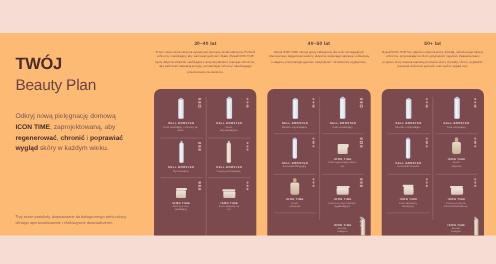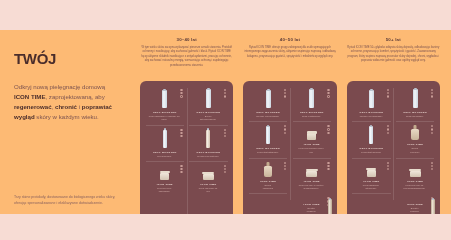--- a/index.html
+++ b/index.html
@@ -244,20 +244,21 @@
 </style>
 </head>
 <body>
 
 <div class="page">
 
   <div class="hero">
     <div class="hero-title">
       <span>TWÓJ</span>
     </div>
+    <div class="hero-sub">Beauty Plan</div>
 
     <div class="hero-body">
       <span>Odkryj nową pielęgnację domową </span><b>ICON TIME</b><span>, zaprojektowaną, aby </span><b>regenerować</b><span>, </span><b>chronić</b><span> i </span><b>poprawiać wygląd</b><span> skóry w każdym wieku.</span>
     </div>
 
     <div class="hero-foot">Trzy różne protokoły, dostosowane do biologicznego wieku skóry, oferując spersonalizowane i ekskluzywne doświadczenie.</div>
   </div>
 
   <div class="cols" id="cols">
       <div class="col">

